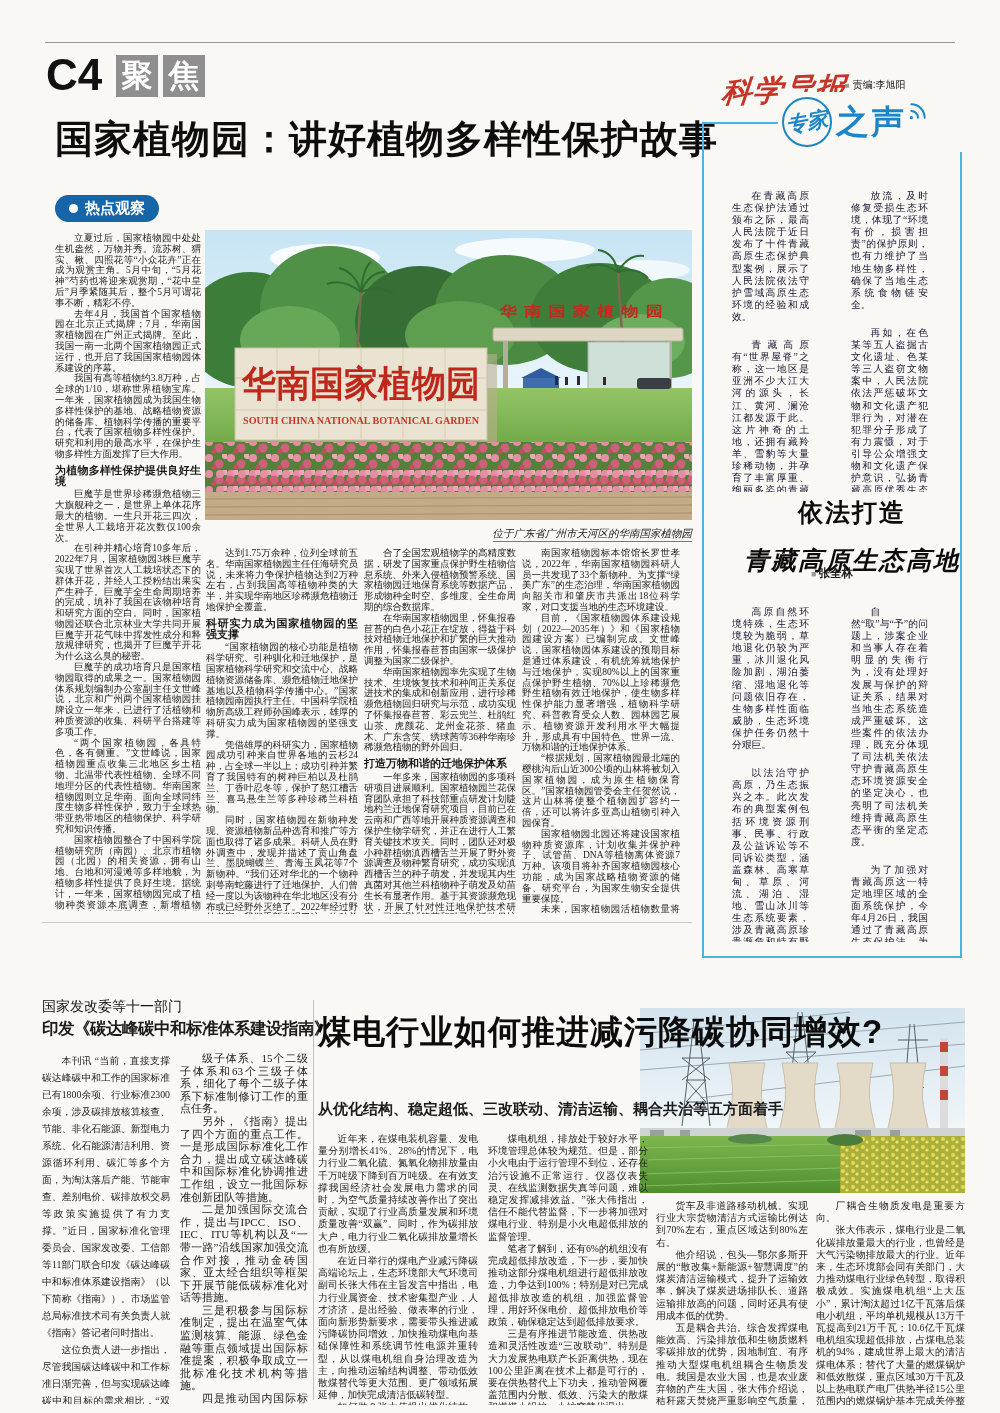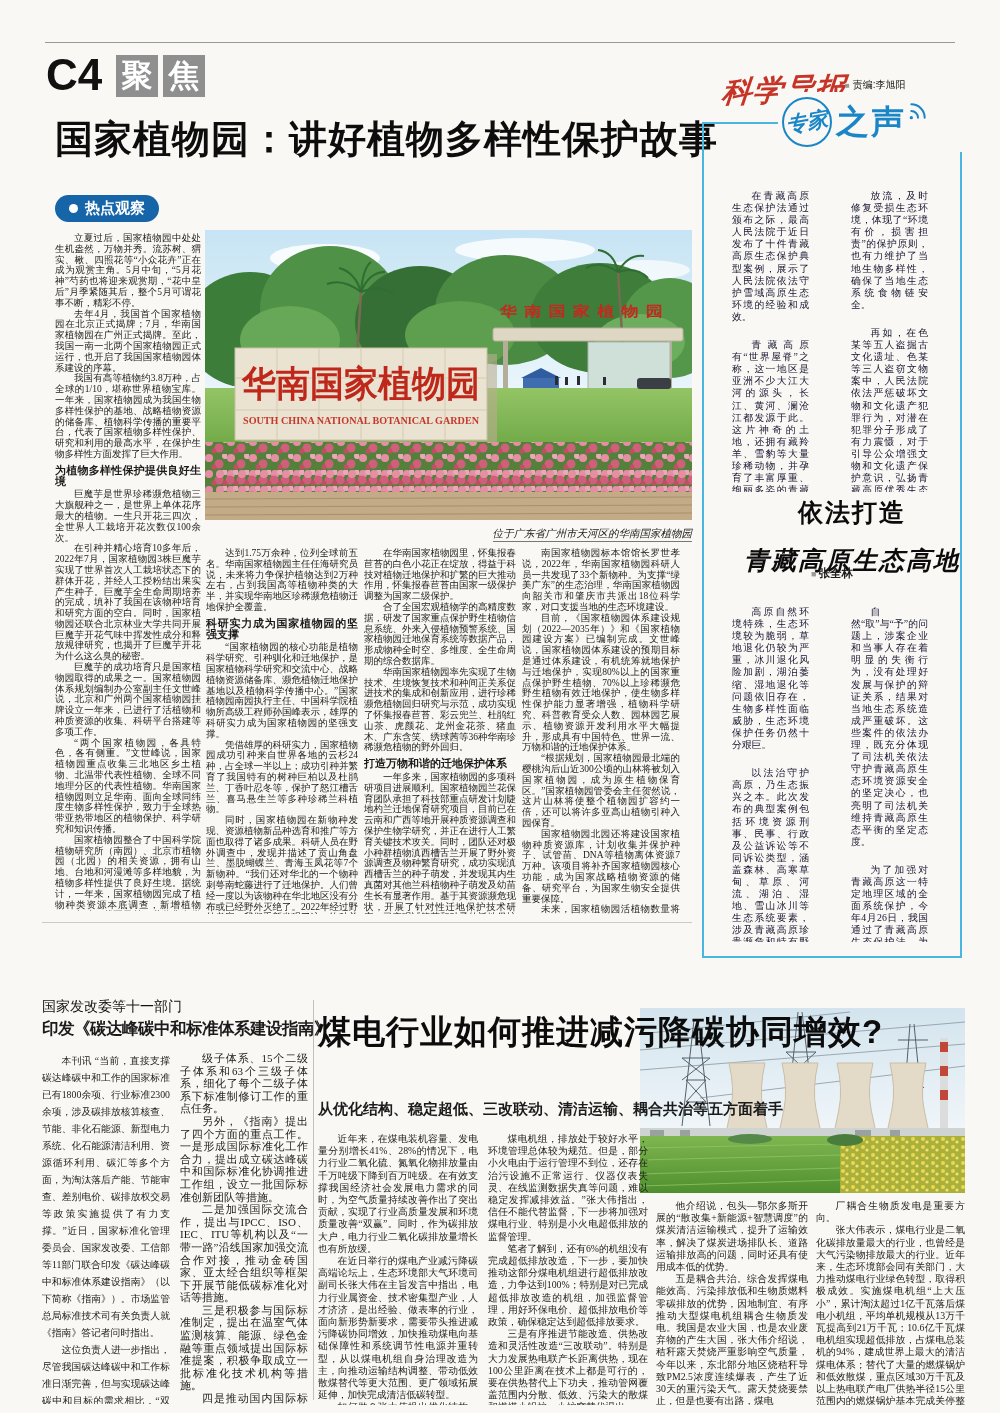--- a/index.html
+++ b/index.html
@@ -180,22 +180,22 @@
       <p class="para">国家植物园整合了中国科学院植物研究所（南园）、北京市植物园（北园）的相关资源，拥有山地、台地和河漫滩等多样地貌，为植物多样性提供了良好生境。据统计，一年来，国家植物园完成了植物种类资源本底调查，新增植物2000多种。截至目前，共收集各类植物1.7万多种，其中珍稀濒危植物近千种、收藏植物标本突破300万份，占全国植物标本资源总量的13%，国家植物园已成为全国植物多样性保护的示范区。</p>
     </div>
   <div class="abs bodycol" style="left:206px;top:548px;width:152px;height:366px;">
       <p class="para">达到1.75万余种，位列全球前五名。华南国家植物园主任任海研究员说，未来将力争保护植物达到2万种左右，占到我国高等植物种类的大半，并实现华南地区珍稀濒危植物迁地保护全覆盖。</p>
       <h4 class="sub-head">科研实力成为国家植物园的坚强支撑</h4>
       <p class="para">“国家植物园的核心功能是植物科学研究、引种驯化和迁地保护，是国家植物科学研究和交流中心、战略植物资源储备库、濒危植物迁地保护基地以及植物科学传播中心。”国家植物园南园执行主任、中国科学院植物所高级工程师孙国峰表示，雄厚的科研实力成为国家植物园的坚强支撑。</p>
       <p class="para">凭借雄厚的科研实力，国家植物园成功引种来自世界各地的云杉24种，占全球一半以上；成功引种并繁育了我国特有的树种巨柏以及杜鹃兰、丁香叶忍冬等，保护了怒江槽舌兰、喜马悬生兰等多种珍稀兰科植物。</p>
       <p class="para">同时，国家植物园在新物种发现、资源植物新品种选育和推广等方面也取得了诸多成果。科研人员在野外调查中，发现并描述了贡山角盘兰、墨脱蝴蝶兰、青海玉凤花等7个新物种。“我们还对华北的一个物种刺萼南蛇藤进行了迁地保护。人们曾经一度以为该物种在华北地区没有分布或已经野外灭绝了。2022年经过野外考察，我们重新发现了这一物种并对其进行了迁地保护。”孙国峰说，国家植物园不断发掘、创新资源植物的种质选育，选育有重要经济价值的新品种，支撑国家种质安全，一年来共获得22项植物新品种保护授权。</p>
     </div>
   <div class="abs bodycol" style="left:364px;top:548px;width:152px;height:366px;">
+      <p class="para">合了全国宏观植物学的高精度数据，研发了国家重点保护野生植物信息系统、外来入侵植物预警系统、国家植物园迁地保育系统等数据产品，形成物种全时空、多维度、全生命周期的综合数据库。</p>
       <p class="para">在华南国家植物园里，怀集报春苣苔的白色小花正在绽放，得益于科技对植物迁地保护和扩繁的巨大推动作用，怀集报春苣苔由国家一级保护调整为国家二级保护。</p>
-      <p class="para">合了全国宏观植物学的高精度数据，研发了国家重点保护野生植物信息系统、外来入侵植物预警系统、国家植物园迁地保育系统等数据产品，形成物种全时空、多维度、全生命周期的综合数据库。</p>
       <p class="para">华南国家植物园率先实现了生物技术、生境恢复技术和种间正关系促进技术的集成和创新应用，进行珍稀濒危植物回归研究与示范，成功实现了怀集报春苣苔、彩云兜兰、杜鹃红山茶、虎颜花、龙州金花茶、猪血木、广东含笑、绣球茜等36种华南珍稀濒危植物的野外回归。</p>
       <h4 class="sub-head">打造万物和谐的迁地保护体系</h4>
       <p class="para">一年多来，国家植物园的多项科研项目进展顺利。国家植物园兰花保育团队承担了科技部重点研发计划睫地杓兰迁地保育研究项目，目前已在云南和广西等地开展种质资源调查和保护生物学研究，并正在进行人工繁育关键技术攻关。同时，团队还对极小种群植物滇西槽舌兰开展了野外资源调查及物种繁育研究，成功实现滇西槽舌兰的种子萌发，并发现其内生真菌对其他兰科植物种子萌发及幼苗生长有显著作用。基于其资源濒危现状，开展了针对性迁地保护技术研究，已实现试管苗和种子的迁地保护等。</p>
     </div>
   <div class="abs bodycol" style="left:522px;top:548px;width:158px;height:366px;">
       <p class="para">南国家植物园标本馆馆长罗世孝说，2022年，华南国家植物园科研人员一共发现了33个新物种。为支撑“绿美广东”的生态治理，华南国家植物园向韶关市和肇庆市共派出18位科学家，对口支援当地的生态环境建设。</p>
       <p class="para">目前，《国家植物园体系建设规划（2022—2035年）》和《国家植物园建设方案》已编制完成。文世峰说，国家植物园体系建设的预期目标是通过体系建设，有机统筹就地保护与迁地保护，实现80%以上的国家重点保护野生植物、70%以上珍稀濒危野生植物有效迁地保护，使生物多样性保护能力显著增强，植物科学研究、科普教育受众人数、园林园艺展示、植物资源开发利用水平大幅提升，形成具有中国特色、世界一流、万物和谐的迁地保护体系。</p>
       <p class="para">“根据规划，国家植物园最北端的樱桃沟后山近300公顷的山林将被划入国家植物园，成为原生植物保育区。”国家植物园管委会主任贺然说，这片山林将使整个植物园扩容约一倍，还可以将许多亚高山植物引种入园保育。</p>
       <p class="para">国家植物园北园还将建设国家植物种质资源库，计划收集并保护种子、试管苗、DNA等植物离体资源7万种。该项目将补齐国家植物园核心功能，成为国家战略植物资源的储备、研究平台，为国家生物安全提供重要保障。</p>
       <p class="para">未来，国家植物园活植物数量将达到3万种以上、覆盖中国植物种类80%的科、50%的属，占世界植物种类的10%；标本收集达到500万份，覆盖中国100%的科、95%的属，并收藏五大洲代表性植物标本；还将建设28个集科学、艺术和文化于一体的专类园，以及五洲温室群和专类保育温室。</p>
@@ -326,20 +326,21 @@
       <p class="para">近年来，在煤电装机容量、发电量分别增长41%、28%的情况下，电力行业二氧化硫、氮氧化物排放量由千万吨级下降到百万吨级。在有效支撑我国经济社会发展电力需求的同时，为空气质量持续改善作出了突出贡献，实现了行业高质量发展和环境质量改善“双赢”。同时，作为碳排放大户，电力行业二氧化碳排放量增长也有所放缓。</p>
       <p class="para">在近日举行的煤电产业减污降碳高端论坛上，生态环境部大气环境司副司长张大伟在主旨发言中指出，电力行业属资金、技术密集型产业，人才济济，是出经验、做表率的行业，面向新形势新要求，需要带头推进减污降碳协同增效，加快推动煤电向基础保障性和系统调节性电源并重转型，从以煤电机组自身治理改造为主，向推动运输结构调整、带动低效散煤替代等更大范围、更广领域拓展延伸，加快完成清洁低碳转型。</p>
       <p class="para">如何做？张大伟提出优化结构、稳定超低、三改联动、清洁运输、耦合共治等五方面举措。</p>
     </div>
   <div class="abs bodycol" style="left:488px;top:1133px;width:160px;height:272px;font-size:9.8px;line-height:12.2px;">
       <p class="para">煤电机组，排放处于较好水平，环境管理总体较为规范。但是，部分小火电由于运行管理不到位，还存在治污设施不正常运行、仪器仪表失灵、在线监测数据失真等问题，难以稳定发挥减排效益。”张大伟指出，信任不能代替监督，下一步将加强对煤电行业、特别是小火电超低排放的监督管理。</p>
       <p class="para">笔者了解到，还有6%的机组没有完成超低排放改造，下一步，要加快推动这部分煤电机组进行超低排放改造，力争达到100%；特别是对已完成超低排放改造的机组，加强监督管理，用好环保电价、超低排放电价等政策，确保稳定达到超低排放要求。</p>
       <p class="para">三是有序推进节能改造、供热改造和灵活性改造“三改联动”。特别是大力发展热电联产长距离供热，现在100公里距离在技术上都是可行的，要在供热替代上下功夫，推动管网覆盖范围内分散、低效、污染大的散煤和燃煤小锅炉、小炉窑替代退出。</p>
     </div>
   <div class="abs bodycol" style="left:656px;top:1200px;width:152px;height:205px;font-size:9.8px;line-height:12.2px;">
+      <p class="para">货车及非道路移动机械。实现行业大宗货物清洁方式运输比例达到70%左右，重点区域达到80%左右。</p>
       <p class="para">他介绍说，包头—鄂尔多斯开展的“散改集+新能源+智慧调度”的煤炭清洁运输模式，提升了运输效率，解决了煤炭进场排队长、道路运输排放高的问题，同时还具有使用成本低的优势。</p>
       <p class="para">五是耦合共治。综合发挥煤电能效高、污染排放低和生物质燃料零碳排放的优势，因地制宜、有序推动大型煤电机组耦合生物质发电。我国是农业大国，也是农业废弃物的产生大国，张大伟介绍说，秸秆露天焚烧严重影响空气质量，今年以来，东北部分地区烧秸秆导致PM2.5浓度连续爆表，产生了近30天的重污染天气。露天焚烧要禁止，但是也要有出路，煤电</p>
     </div>
   <div class="abs bodycol" style="left:816px;top:1200px;width:149px;height:205px;font-size:9.8px;line-height:12.2px;">
       <p class="para">厂耦合生物质发电是重要方向。</p>
       <p class="para">张大伟表示，煤电行业是二氧化碳排放量最大的行业，也曾经是大气污染物排放最大的行业。近年来，生态环境部会同有关部门，大力推动煤电行业绿色转型，取得积极成效。实施煤电机组“上大压小”，累计淘汰超过1亿千瓦落后煤电小机组，平均单机规模从13万千瓦提高到21万千瓦；10.6亿千瓦煤电机组实现超低排放，占煤电总装机的94%，建成世界上最大的清洁煤电体系；替代了大量的燃煤锅炉和低效散煤，重点区域30万千瓦及以上热电联产电厂供热半径15公里范围内的燃煤锅炉基本完成关停整合；自主创新的超低排放成套技术、装备的开发与快速转化应用，达到世界领先水平。</p>
     </div>
 
 </div>
 

